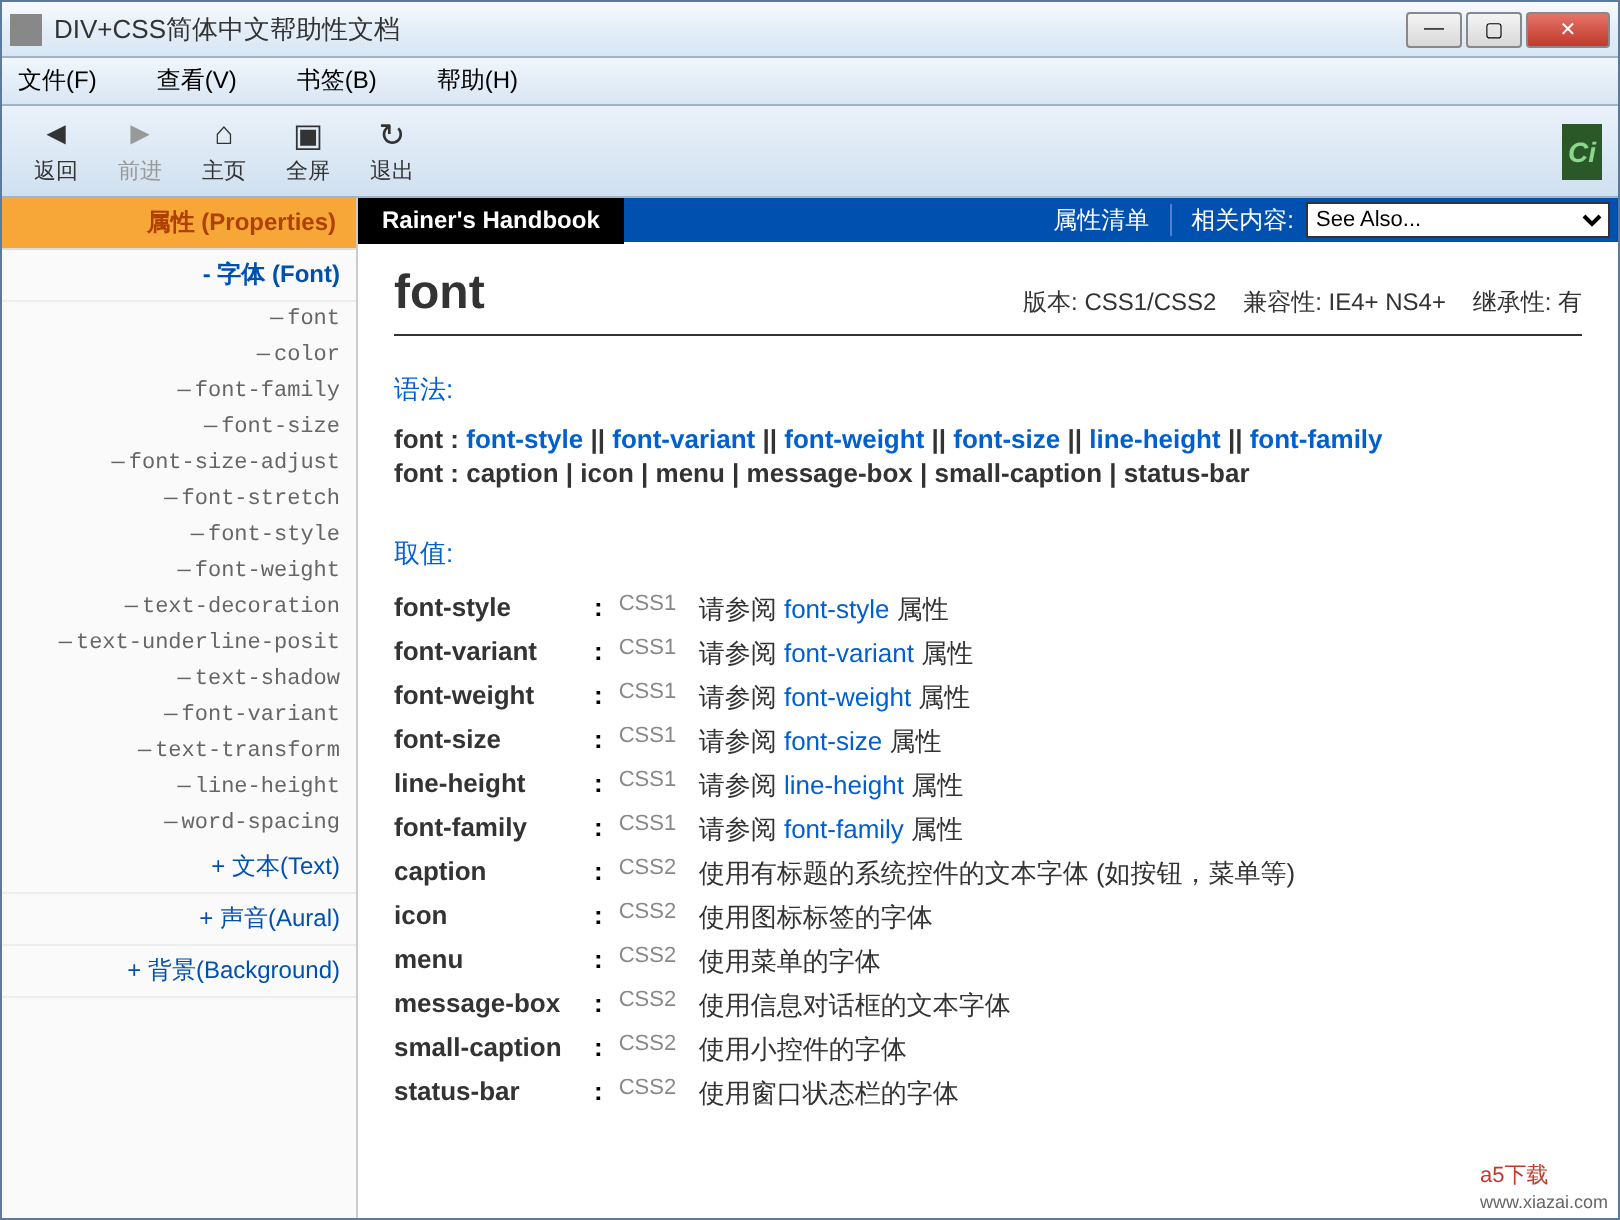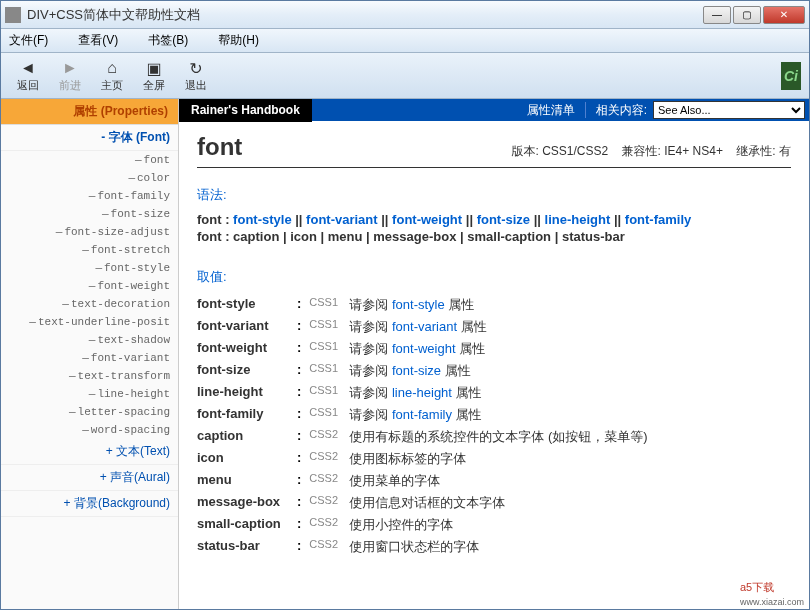--- a/index.html
+++ b/index.html
@@ -108,21 +108,20 @@
           <div class="nav-leaf">font-size-adjust</div>
           <div class="nav-leaf">font-stretch</div>
           <div class="nav-leaf">font-style</div>
           <div class="nav-leaf">font-weight</div>
           <div class="nav-leaf">text-decoration</div>
           <div class="nav-leaf">text-underline-posit</div>
           <div class="nav-leaf">text-shadow</div>
           <div class="nav-leaf">font-variant</div>
           <div class="nav-leaf">text-transform</div>
           <div class="nav-leaf">line-height</div>
-          <div class="nav-leaf">letter-spacing</div>
           <div class="nav-leaf">word-spacing</div>
         </div>
       <div class="nav-section">+ 文本(Text)</div>
       <div class="nav-section">+ 声音(Aural)</div>
       <div class="nav-section">+ 背景(Background)</div>
     </div>
 
     <div class="content">
       <div class="contentbar">
         <div class="cb-left">Rainer's Handbook</div>

